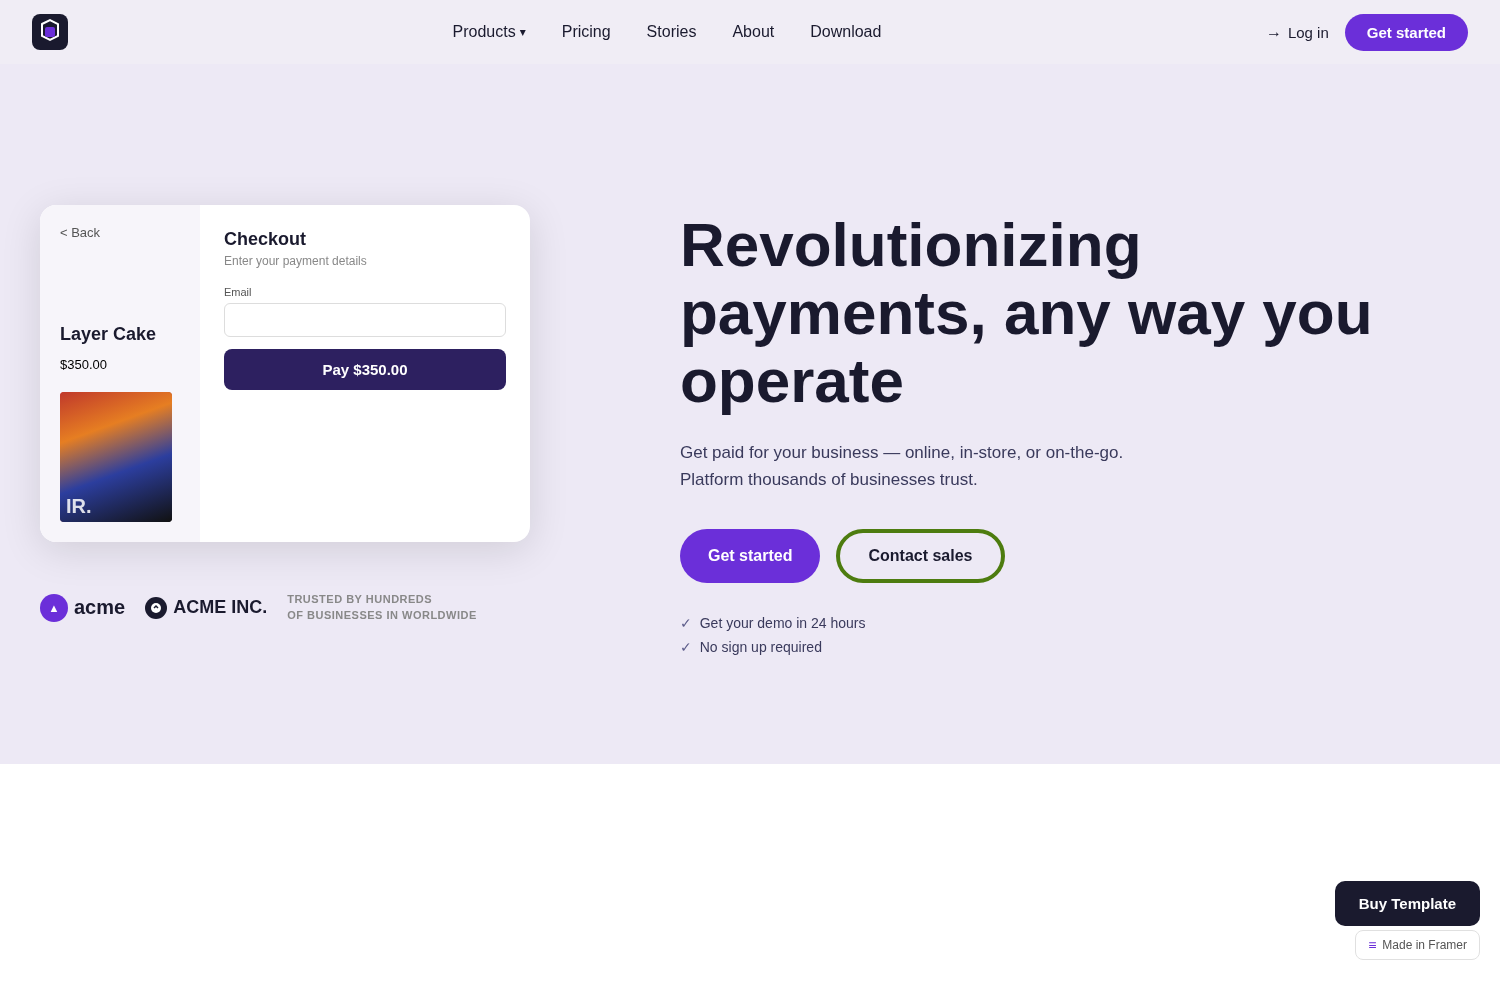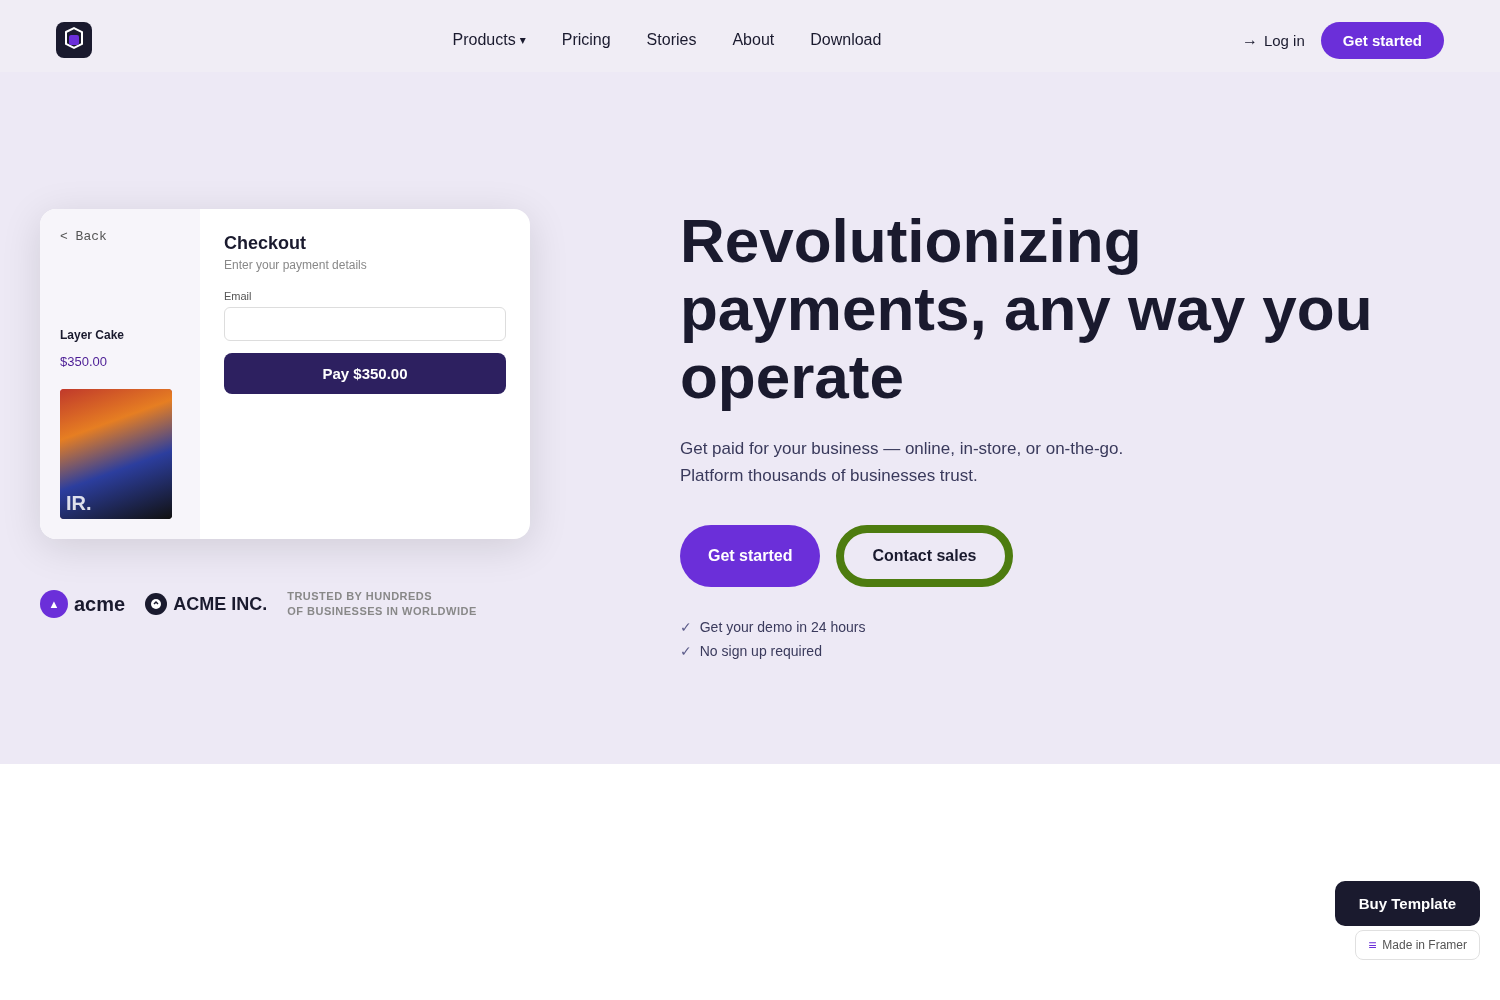--- a/index.html
+++ b/index.html
@@ -1,22 +1,22 @@
 <!DOCTYPE html>
 <html><head>
   <meta charset="utf-8">
   <style>
     * { margin: 0; padding: 0; box-sizing: border-box; }
     body { font-family: -apple-system, BlinkMacSystemFont, 'Segoe UI', sans-serif; background: #f0edf5; width: 1500px; min-height: 1000px; overflow-x: hidden; }
 
     
     nav {
       display: flex; align-items: center; justify-content: space-between;
-      padding: 0 56px; height: 64px; background: #f0edf5;
-      position: sticky; top: 8px; z-index: 100;
+      padding: 0 32px; height: 64px; background: #f0edf5;
+      position: sticky; top: 0; z-index: 100;
     }
     .nav-logo { display: flex; align-items: center; gap: 10px; }
     .nav-logo-icon { width: 36px; height: 36px; }
     .nav-links { display: flex; align-items: center; gap: 36px; }
     .nav-link { font-size: 16px; color: #1a1a2e; text-decoration: none; cursor: pointer; font-weight: 500; }
     .nav-link-products { display: flex; align-items: center; gap: 4px; }
     .nav-right { display: flex; align-items: center; gap: 16px; }
     .login-btn {
       display: flex; align-items: center; gap: 6px;
       font-size: 15px; color: #1a1a2e; cursor: pointer; font-weight: 500;
@@ -54,24 +54,24 @@
     .checkout-left {
       width: 160px;
       background: #f7f5fa;
       padding: 20px;
       display: flex;
       flex-direction: column;
       gap: 12px;
       flex-shrink: 0;
     }
     .checkout-back {
-      font-size: 13px; color: #555; cursor: pointer; display: flex; align-items: center; gap: 4px; font-family: Liberation Mono, monospace;
-    }
-    .product-name { font-size: 12px; font-weight: 600; color: #1a1a2e; margin-top: 60px; }
-    .product-price { font-size: 13px; color: #4c1d95; margin-bottom: 8px; }
+      font-size: 13px; color: #555; cursor: pointer; display: flex; align-items: center; gap: 4px;
+    }
+    .product-name { font-size: 18px; font-weight: 600; color: #1a1a2e; margin-top: 60px; }
+    .product-price { font-size: 13px; color: #000000; margin-bottom: 8px; }
     .product-image {
       width: 112px; height: 130px; border-radius: 4px; overflow: hidden;
       background: linear-gradient(135deg, #e84545, #f97316, #1a1a8c, #000);
     }
     .product-image-inner {
       width: 100%; height: 100%;
       background: linear-gradient(160deg, #c0392b 0%, #e67e22 30%, #2c3e9e 60%, #111 100%);
       position: relative;
       display: flex; align-items: flex-end; padding: 6px;
     }
@@ -107,21 +107,21 @@
     }
     .hero-sub {
       font-size: 17px; color: #3a3a5c; line-height: 1.6; margin-bottom: 36px; max-width: 500px;
     }
     .hero-buttons { display: flex; gap: 16px; margin-bottom: 32px; }
     .btn-primary {
       background: #6B2FD9; color: white; border: none; border-radius: 50px;
       padding: 14px 28px; font-size: 16px; font-weight: 600; cursor: pointer;
     }
     .btn-outline {
-      background: transparent; color: #1a1a2e; border: 8px solid #4d7c0f; border-radius: 50px;
+      background: transparent; color: #1a1a2e; border: 4px solid #4d7c0f; border-radius: 50px;
       padding: 14px 28px; font-size: 16px; font-weight: 600; cursor: pointer;
     }
     .hero-checks { display: flex; flex-direction: column; gap: 8px; }
     .hero-check { font-size: 14px; color: #3a3a5c; display: flex; align-items: center; gap: 8px; }
     .check-mark { color: #5c5c8a; font-size: 14px; }
     .trusted-logos { display: flex; align-items: center; gap: 20px; }
     .acme-logo {
       display: flex; align-items: center; gap: 6px;
       font-size: 20px; font-weight: 800; color: #1a1a2e;
     }

